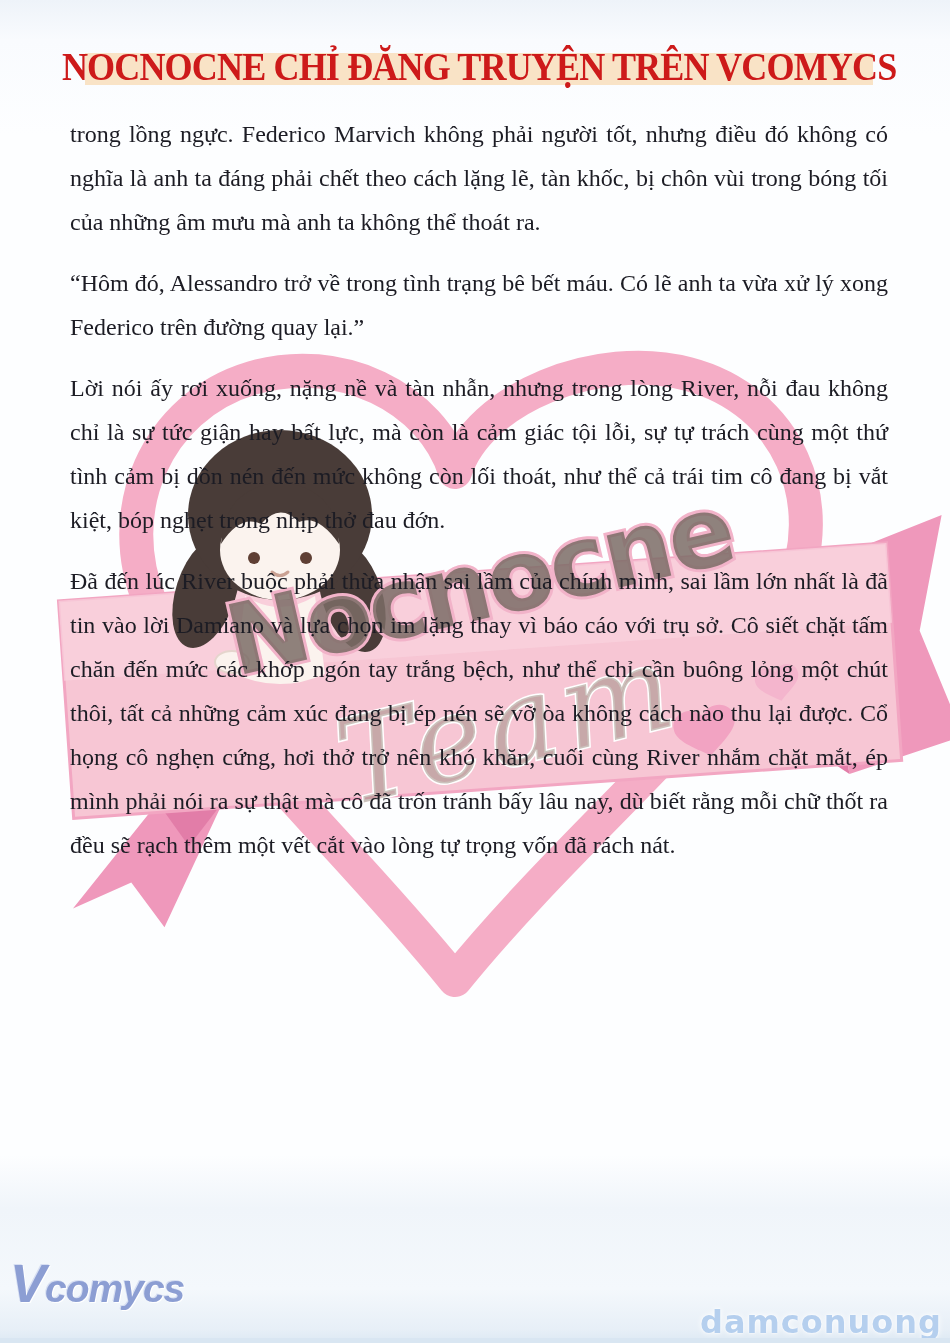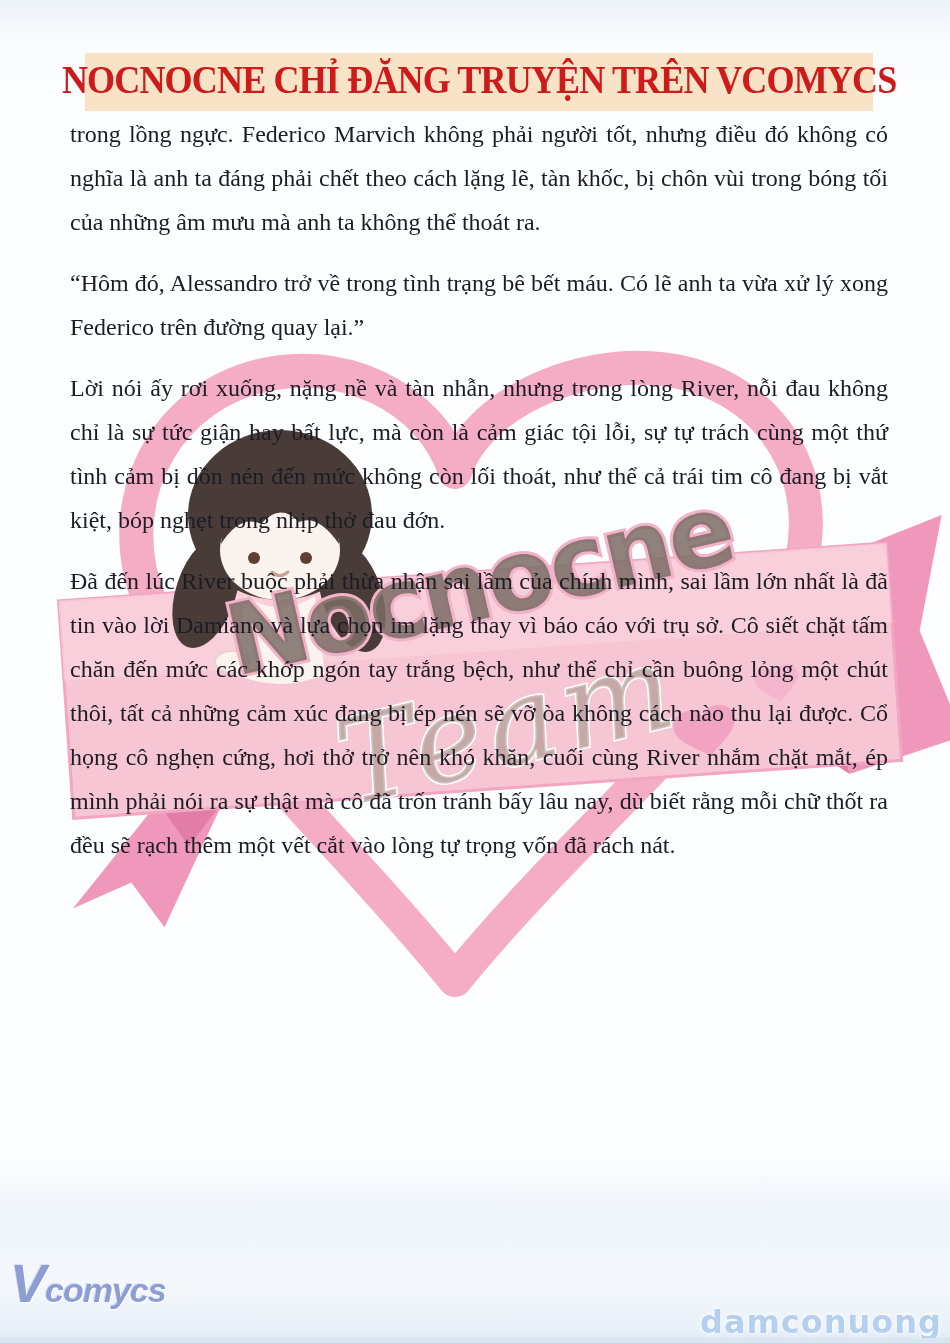--- a/index.html
+++ b/index.html
@@ -12,21 +12,21 @@
     background:linear-gradient(180deg,
       #eef3f9 0%, #f9fbfe 3%,
       #fdfeff 10%, #fdfeff 86%,
       #f0f5fa 90%, #f4f8fc 96%, #e7eff7 99%, #dce8f3 100%);
     font-family:"Liberation Serif", serif;
   }
 
   
   .header-band {
     position:absolute; left:85px; top:53px;
-    width:788px; height:58px;
+    width:788px; height:32px;
     background:#f9e3c6;
     display:flex; align-items:center; justify-content:center;
     z-index:3;
   }
   .header-band .txt {
     font-family:"Liberation Serif", serif;
     font-weight:700;
     font-size:41px;
     line-height:1;
     color:#cd1a1a;
@@ -50,21 +50,21 @@
   .watermark {
     position:absolute; left:0; top:0; width:950px; height:1343px;
     z-index:1; pointer-events:none;
   }
 
   
   .vcomycs {
     position:absolute; left:10px; top:1260px; z-index:3;
     font-family:"Liberation Sans", sans-serif;
     font-style:italic; font-weight:700;
-    font-size:34px; line-height:46px;
+    font-size:39px; line-height:46px;
     letter-spacing:-1px;
     color:#8c9ed3;
     text-shadow:1px 1px 0 #ffffff, -1px -1px 0 #d7dff2;
   }
   .vcomycs::first-letter { font-size:54px; font-weight:900; }
 
   .credit {
     position:absolute; right:8px; top:1303px; z-index:3;
     font-family:"DejaVu Sans", sans-serif;
     font-weight:700; font-size:32px;

